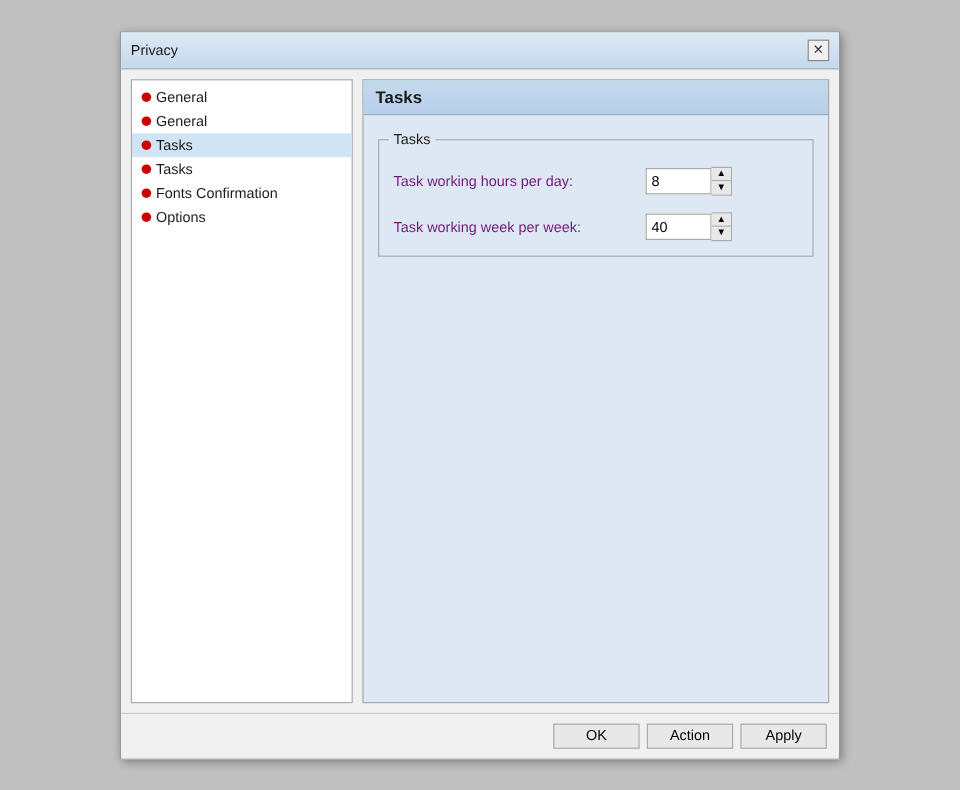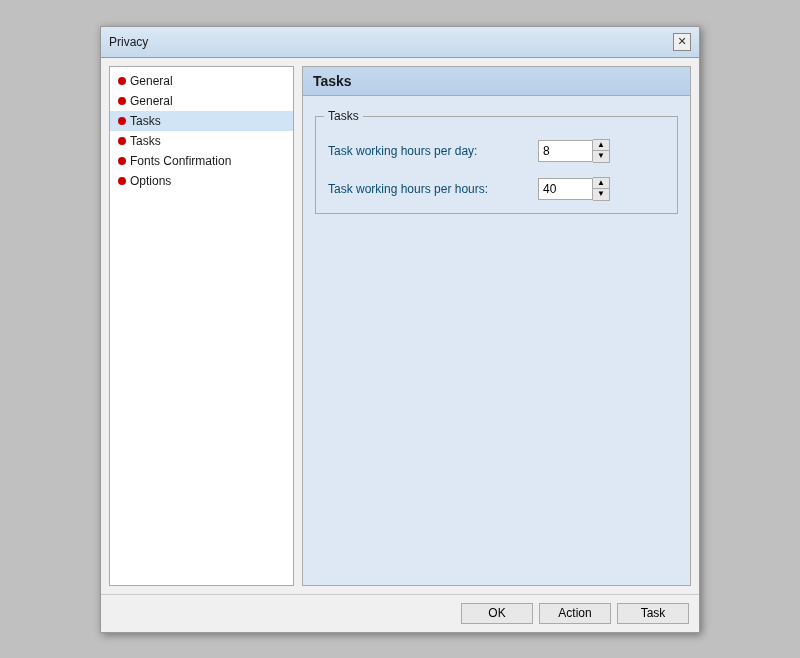--- a/index.html
+++ b/index.html
@@ -142,21 +142,21 @@
 
     .form-row {
       display: flex;
       align-items: center;
       margin-top: 14px;
       gap: 10px;
     }
 
     .form-label {
       font-size: 12px;
-      color: #0c4a6e;
+      color: #701a75;
       min-width: 200px;
     }
 
     .spinbox-container {
       display: flex;
       align-items: center;
     }
 
     .spinbox-input {
       width: 55px;
@@ -264,33 +264,33 @@
             <div class="spinbox-container">
               <input class="spinbox-input" type="text" value="8" style="">
               <div class="spinbox-buttons">
                 <button class="spin-btn spin-btn-up">▲</button>
                 <button class="spin-btn">▼</button>
               </div>
             </div>
           </div>
 
           <div class="form-row">
-            <span class="form-label">Task working hours per hours:</span>
+            <span class="form-label">Task working week per week:</span>
             <div class="spinbox-container">
               <input class="spinbox-input" type="text" value="40" style="">
               <div class="spinbox-buttons">
                 <button class="spin-btn spin-btn-up">▲</button>
                 <button class="spin-btn">▼</button>
               </div>
             </div>
           </div>
 
         </div>
       </div>
     </div>
   </div>
 
   <div class="dialog-footer">
     <button class="dialog-btn">OK</button>
     <button class="dialog-btn">Action</button>
-    <button class="dialog-btn">Task</button>
+    <button class="dialog-btn">Apply</button>
   </div>
 </div>
 
 </body></html>

